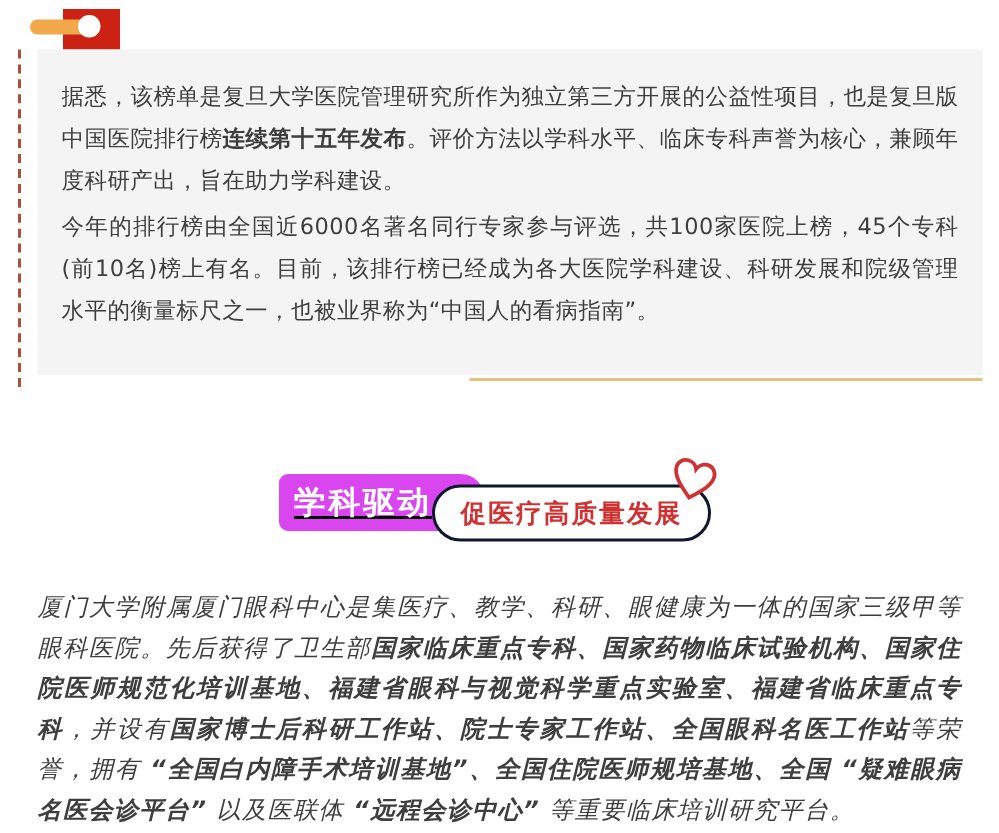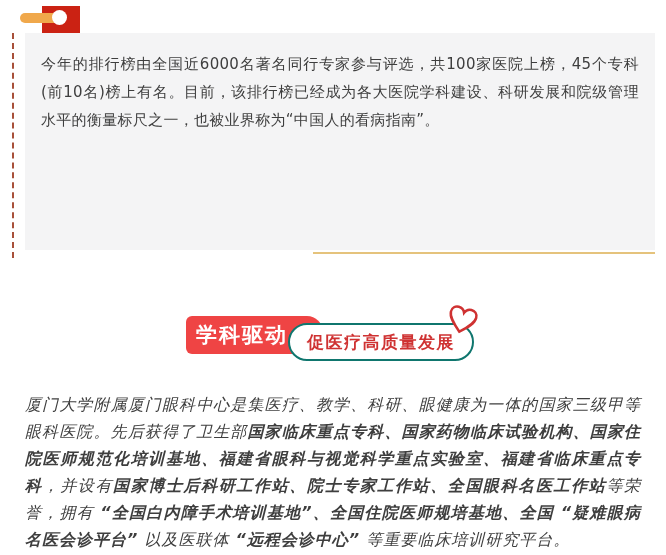--- a/index.html
+++ b/index.html
@@ -33,27 +33,27 @@
   .quote-box p + p { margin-top:3px; }
   .seg-bold { font-weight:bold; }
 
   
   .gold-line { position:absolute; left:313px; top:252px; width:342px; height:2px; background:#e5c37c; }
 
   
   .banner { position:absolute; left:0; top:305px; width:666px; height:62px; }
   .banner-ribbon {
     position:absolute; left:186px; top:11px; width:137px; height:38px;
-    background:#ef4444; border-radius:6px 16px 10px 6px;
-    display:flex; align-items:center; z-index:1; padding-left:10px;
+    background:#d946ef; border-radius:6px 16px 10px 6px;
+    display:flex; align-items:center; z-index:1; padding-left:10px;text-decoration:underline;
   }
   .banner-ribbon span { color:#ffffff; font-weight:bold; font-size:21px; letter-spacing:2px; }
   .banner-pill {
     position:absolute; left:288px; top:18px; width:186px; height:38px;
-    background:#ffffff; border:2px solid #0f766e; border-radius:19px;
+    background:#ffffff; border:2px solid #0f172a; border-radius:19px;
     display:flex; align-items:center; justify-content:center; z-index:2;
   }
   .banner-pill span { color:#cf3232; font-weight:bold; font-size:17px; letter-spacing:1.5px; }
   .banner-heart { position:absolute; left:446px; top:0; width:32px; height:32px; z-index:3; transform:rotate(14deg); }
 
   
   .body-text {
     position:absolute; left:25px; top:391px; width:616px;
     font-size:16px; line-height:27px; letter-spacing:1px;
     color:#3e3e3e; text-align:justify; text-justify:inter-ideograph;font-style:italic;
@@ -66,20 +66,21 @@
 
   <div class="flag">
     <div class="flag-rect"></div>
     <div class="flag-rod"></div>
     <div class="flag-dot"></div>
   </div>
 
   <div class="quote-dash"></div>
 
   <div class="quote-box">
+    <p><span>据悉，该榜单是复旦大学医院管理研究所作为独立第三方开展的公益性项目，也是复旦版中国医院排行榜</span><span class="seg-bold">连续第十五年发布</span><span>。评价方法以学科水平、临床专科声誉为核心，兼顾年度科研产出，旨在助力学科建设。</span></p>
     <p><span>今年的排行榜由全国近6000名著名同行专家参与评选，共100家医院上榜，45个专科(前10名)榜上有名。目前，该排行榜已经成为各大医院学科建设、科研发展和院级管理水平的衡量标尺之一，也被业界称为“中国人的看病指南”。</span></p>
   </div>
 
   <div class="gold-line"></div>
 
   <div class="banner">
     <div class="banner-ribbon">
       <span>学科驱动</span>
     </div>
     <div class="banner-pill">

